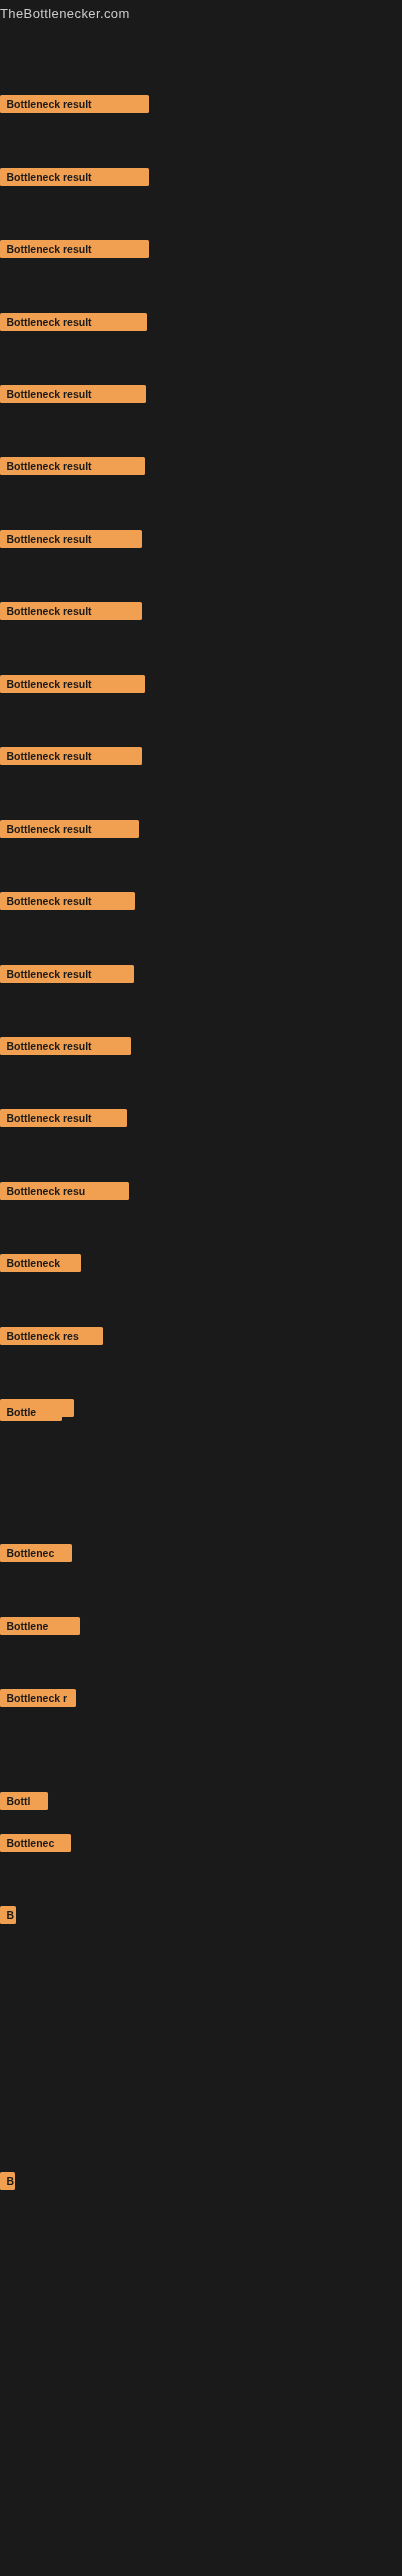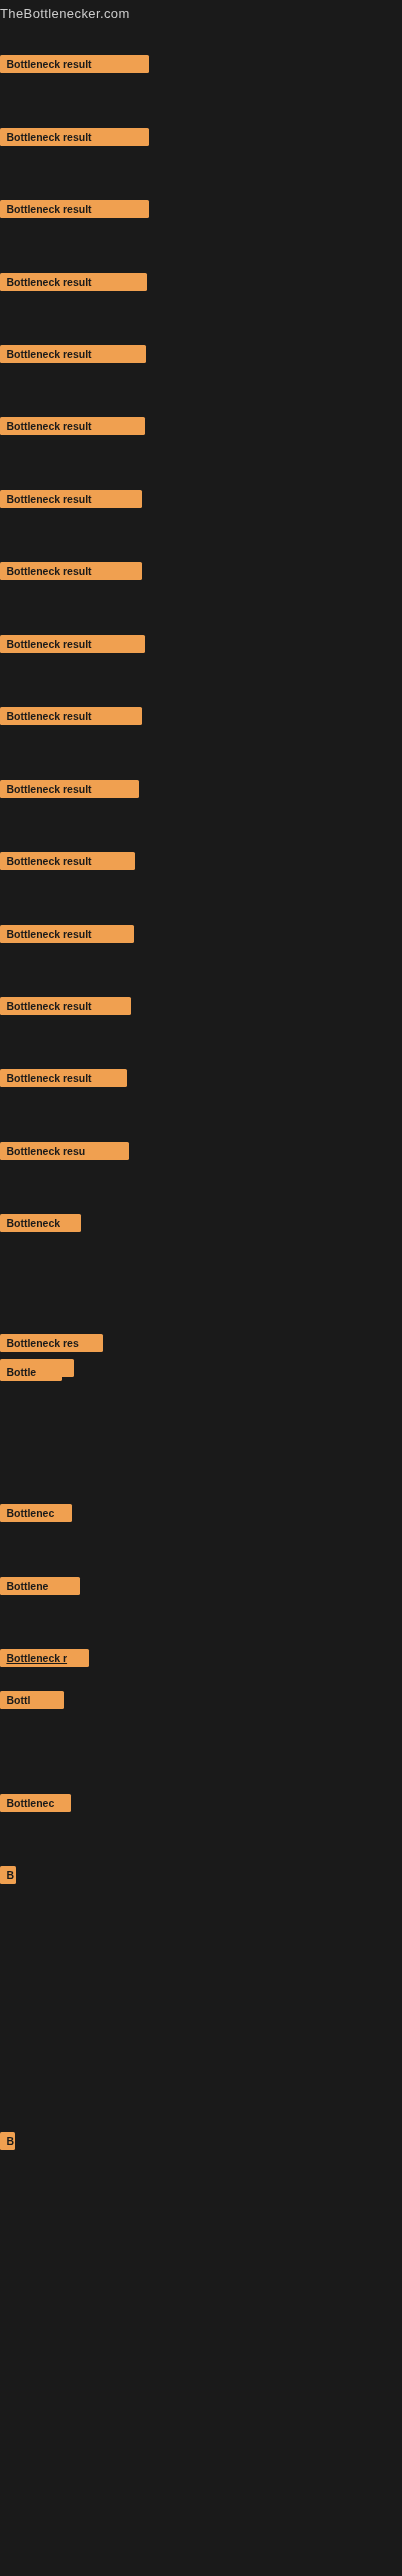--- a/index.html
+++ b/index.html
@@ -29,20 +29,21 @@
       position: absolute;
       left: 0;
       background-color: #f0a050;
       color: #1a1a1a;
       font-size: 10.5px;
       font-weight: bold;
       padding: 3.2px 6.4px;
       white-space: nowrap;
       overflow: hidden;
       border-radius: 1.6px;
+      margin-top: 40px;
     }
   </style>
 </head>
 <body>
 
 <div class="site-title">TheBottlenecker.com</div>
 
 <div id="items-container" style="position:relative; width:403px; height:2552px;">
 <div class="bottleneck-item" style="top: 24px; width: 149px;">Bottleneck result</div>
     <div class="bottleneck-item" style="top: 97px; width: 149px;">Bottleneck result</div>
@@ -54,24 +55,24 @@
     <div class="bottleneck-item" style="top: 531px; width: 142px;">Bottleneck result</div>
     <div class="bottleneck-item" style="top: 604px; width: 145px;">Bottleneck result</div>
     <div class="bottleneck-item" style="top: 676px; width: 142px;">Bottleneck result</div>
     <div class="bottleneck-item" style="top: 749px; width: 139px;">Bottleneck result</div>
     <div class="bottleneck-item" style="top: 821px; width: 135px;">Bottleneck result</div>
     <div class="bottleneck-item" style="top: 894px; width: 134px;">Bottleneck result</div>
     <div class="bottleneck-item" style="top: 966px; width: 131px;">Bottleneck result</div>
     <div class="bottleneck-item" style="top: 1038px; width: 127px;">Bottleneck result</div>
     <div class="bottleneck-item" style="top: 1111px; width: 129px;">Bottleneck resu</div>
     <div class="bottleneck-item" style="top: 1183px; width: 81px;">Bottleneck</div>
-    <div class="bottleneck-item" style="top: 1303px; width: 103px;">Bottleneck res</div>
+    <div class="bottleneck-item" style="top: 1256px; width: 103px;">Bottleneck res</div>
     <div class="bottleneck-item" style="top: 1328px; width: 74px;">Bottlenec</div>
     <div class="bottleneck-item" style="top: 1332px; width: 62px;">Bottle</div>
     <div class="bottleneck-item" style="top: 1473px; width: 72px;">Bottlenec</div>
     <div class="bottleneck-item" style="top: 1546px; width: 80px;">Bottlene</div>
-    <div class="bottleneck-item" style="top: 1618px; width: 89px; text-decoration: underline;">Bottleneck r</div>
-    <div class="bottleneck-item" style="top: 1660px; width: 64px;">Bottl</div>
+    <div class="bottleneck-item" style="top: 1618px; width: 76px;">Bottleneck r</div>
+    <div class="bottleneck-item" style="top: 1721px; width: 48px;">Bottl</div>
     <div class="bottleneck-item" style="top: 1763px; width: 71px;">Bottlenec</div>
     <div class="bottleneck-item" style="top: 1835px; width: 16px;">B</div>
     <div class="bottleneck-item" style="top: 2101px; width: 14.5px;">B</div>
   </div>
 
 
 </body></html>

